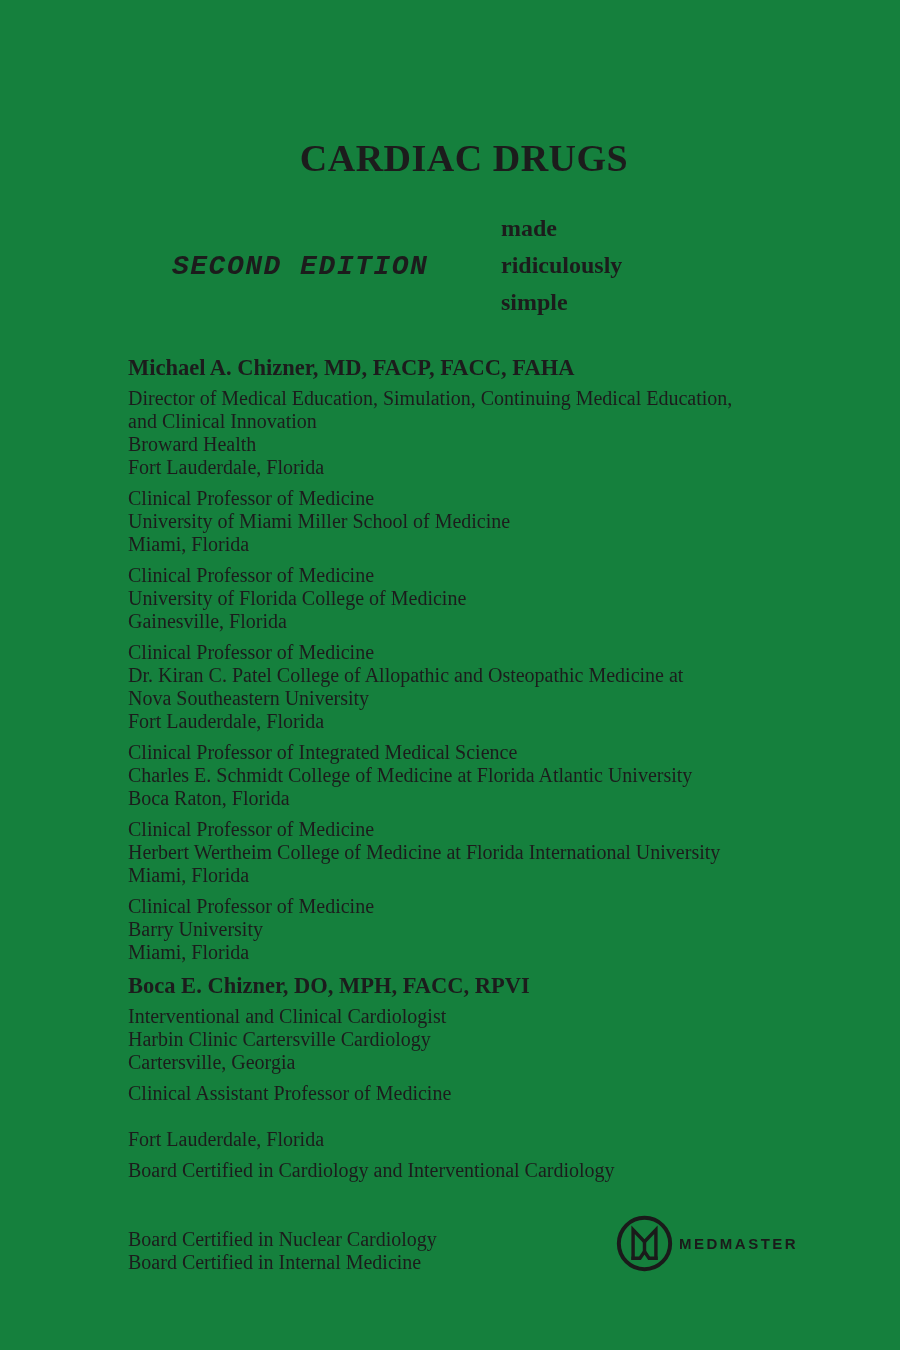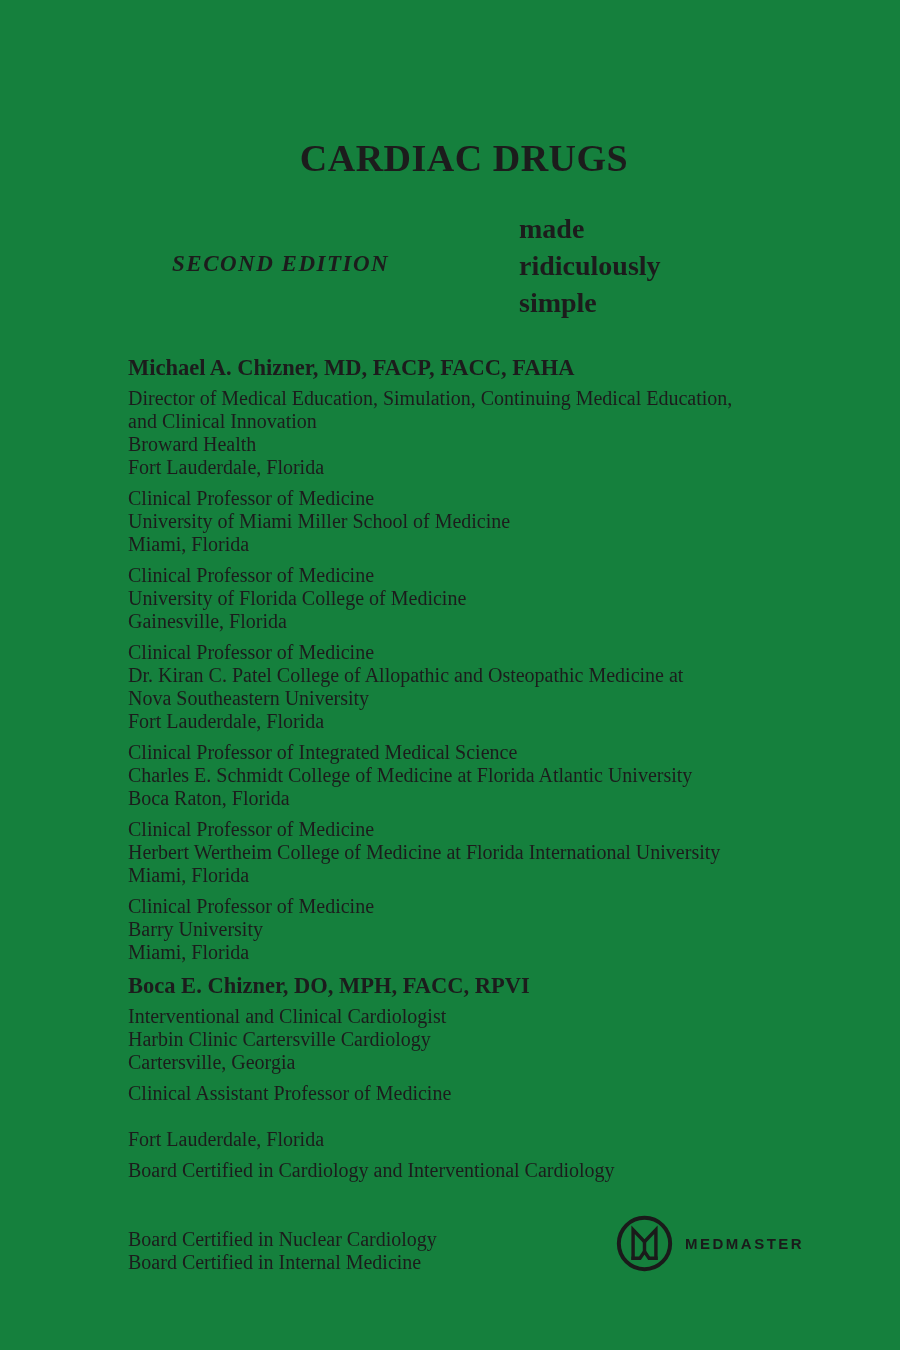--- a/index.html
+++ b/index.html
@@ -24,30 +24,31 @@
     margin: 0;
     text-align: center;
     font-size: 38px;
     font-weight: bold;
     letter-spacing: 0.5px;
   }
   .edition {
     position: absolute;
     top: 251px;
     left: 172px;
-    font-size: 23px;
+    font-size: 28px;
     font-weight: bold;
     font-style: italic;
     letter-spacing: 1.5px;
+    font-family: Liberation Mono, monospace;
   }
   .subtitle {
     position: absolute;
     top: 210px;
-    left: 519px;
-    font-size: 28px;
+    left: 501px;
+    font-size: 24px;
     font-weight: bold;
     line-height: 37px;
   }
   .authors {
     position: absolute;
     top: 354px;
     left: 128px;
     width: 690px;
   }
   .author-name {
@@ -60,21 +61,21 @@
     margin: 0 0 8px 0;
     font-size: 20px;
     line-height: 23px;
   }
   .publisher {
     position: absolute;
     top: 1215px;
     left: 616px;
     display: flex;
     align-items: center;
-    gap: 12px;
+    gap: 6px;
   }
   .publisher svg {
     display: block;
   }
   .publisher-name {
     font-family: "Liberation Sans", sans-serif;
     font-size: 15px;
     font-weight: bold;
     letter-spacing: 2.5px;
     color: #1a1a1a;

